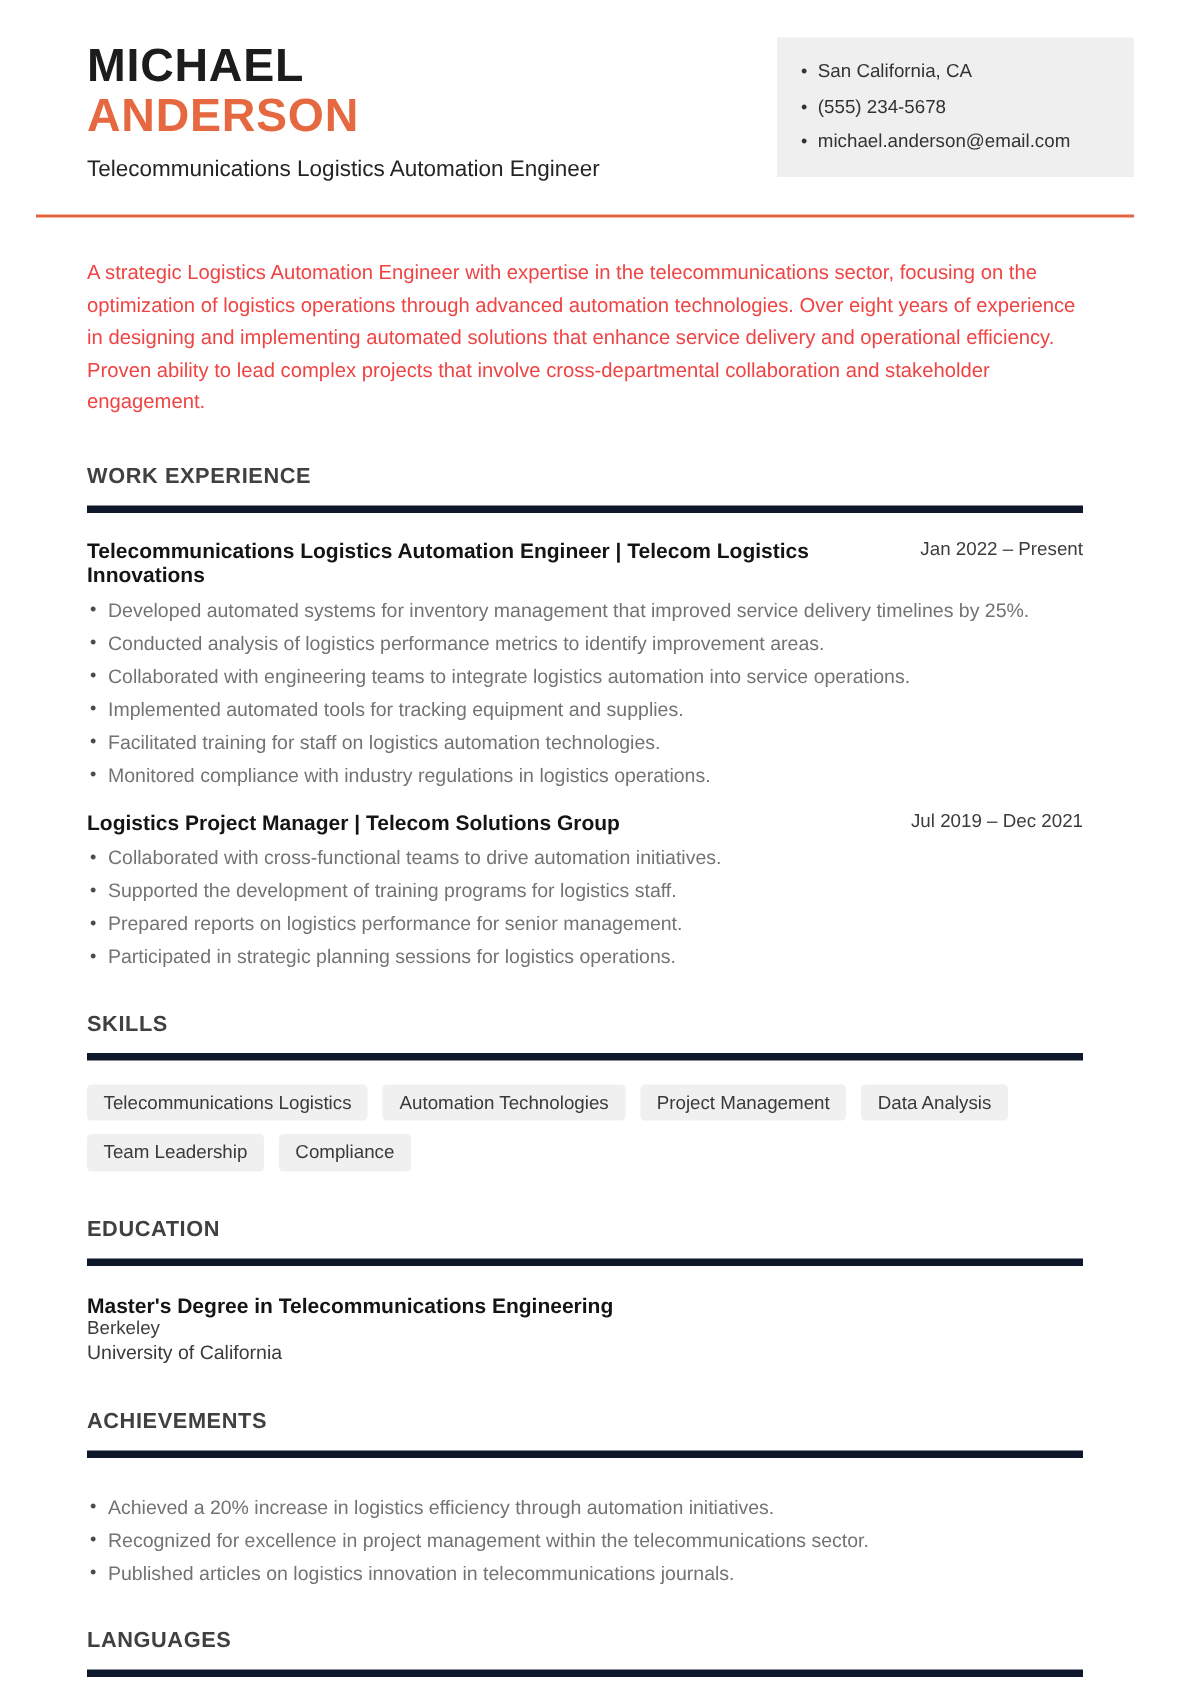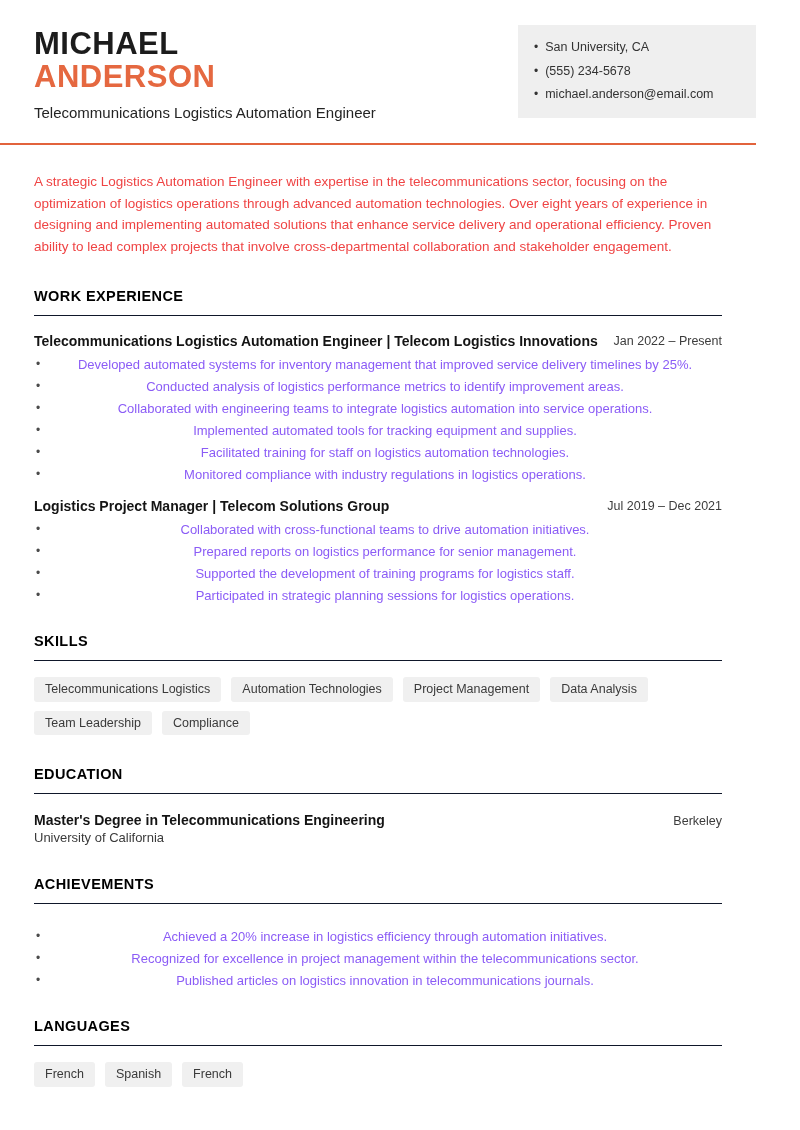--- a/index.html
+++ b/index.html
@@ -4,21 +4,21 @@
 <style>
   * { margin: 0; padding: 0; box-sizing: border-box; }
   html, body { background: #ffffff; }
   body {
     width: 800px;
     height: 1130px;
     font-family: "Liberation Sans", sans-serif;
     color: #3a3a3a;
     overflow: hidden;
   }
-  .page { width: 756px; height: 1130px; background: #ffffff; position: relative; }
+  .page { width: 756px; height: 1130px; background: #ffffff; position: relative; padding-left: 24px; }
 
   
   header { position: relative; padding: 27px 0 0 34px; min-height: 110px; }
   .first-name {
     font-size: 31px; line-height: 33px; font-weight: 800;
     letter-spacing: 0.5px; color: #1c1c1c;
   }
   .last-name {
     font-size: 31px; line-height: 33px; font-weight: 800;
     letter-spacing: 0.5px; color: #e56840;
@@ -38,50 +38,51 @@
 
   .accent-bar { margin-top: 22px; height: 2px; background: #e2633c; width: 100%; }
 
   
   main { padding: 0 34px; }
   .summary { margin-top: 26px; font-size: 13.5px; line-height: 21.5px; color: #ef4444; }
 
   .section-title {
     margin-top: 31px; padding-bottom: 11px;
     font-size: 14.5px; font-weight: 700; letter-spacing: 0.4px;
-    color: #000000; border-bottom: 1px solid #0f172a;
+    color: #404040; border-bottom: 5px solid #0f172a;
   }
 
   .job-header {
-    display: flex; justify-content: space-between; align-items: center;
+    display: flex; justify-content: space-between; align-items: flex-start;
     margin-top: 17px;
   }
   .job-title { font-size: 14px; font-weight: 700; color: #141414; }
   .job-dates { font-size: 12.5px; color: #3c3c3c; white-space: nowrap; padding-left: 12px; }
 
   ul.bullets { list-style: none; margin-top: 6px; }
   ul.bullets li {
     position: relative; padding-left: 14px; margin-top: 9px;
-    font-size: 13px; line-height: 13px; color: #8b5cf6; text-align: center;
+    font-size: 13px; line-height: 13px; color: #737373;
   }
   ul.bullets li::before {
     content: "•"; position: absolute; left: 2px; top: 0;
     color: #4a4a4a; font-size: 12px;
   }
 
   .tags { margin-top: 16px; display: flex; flex-wrap: wrap; gap: 9px 10px; }
   .tag {
     background: #f0f0f0; color: #3a3a3a; font-size: 12.5px;
     padding: 6px 11px; border-radius: 3px; line-height: 12.5px;
     display: inline-block;
   }
 
   .edu-header {
     display: flex; justify-content: space-between; align-items: baseline;
     margin-top: 18px;
+    flex-direction: column;
   }
   .edu-degree { font-size: 14px; font-weight: 700; color: #141414; }
   .edu-location { font-size: 12.5px; color: #3c3c3c; }
   .edu-school { margin-top: 2px; font-size: 13px; color: #3a3a3a; }
 </style>
 </head>
 <body>
 
 <div class="page">
 
@@ -89,21 +90,21 @@
     <div>
       <h1 class="first-name">MICHAEL</h1>
       <h1 class="last-name">ANDERSON</h1>
       <div class="subtitle">Telecommunications Logistics Automation Engineer</div>
     </div>
 
     <aside class="contact-box">
       <ul>
         <li>
           <span class="contact-bullet">•</span>
-          <span>San University, CA</span>
+          <span>San California, CA</span>
         </li>
         <li>
           <span class="contact-bullet">•</span>
           <span>(555) 234-5678</span>
         </li>
         <li>
           <span class="contact-bullet">•</span>
           <span>michael.anderson@email.com</span>
         </li>
       </ul>
@@ -134,22 +135,22 @@
         </ul>
       </div>
 
       <div style="margin-top:9px;">
         <div class="job-header">
           <h3 class="job-title">Logistics Project Manager | Telecom Solutions Group</h3>
           <span class="job-dates">Jul 2019 – Dec 2021</span>
         </div>
         <ul class="bullets">
           <li>Collaborated with cross-functional teams to drive automation initiatives.</li>
+          <li>Supported the development of training programs for logistics staff.</li>
           <li>Prepared reports on logistics performance for senior management.</li>
-          <li>Supported the development of training programs for logistics staff.</li>
           <li>Participated in strategic planning sessions for logistics operations.</li>
         </ul>
       </div>
     </section>
 
     <section>
       <h2 class="section-title">SKILLS</h2>
       <div class="tags">
         <span class="tag">Telecommunications Logistics</span>
         <span class="tag">Automation Technologies</span>

